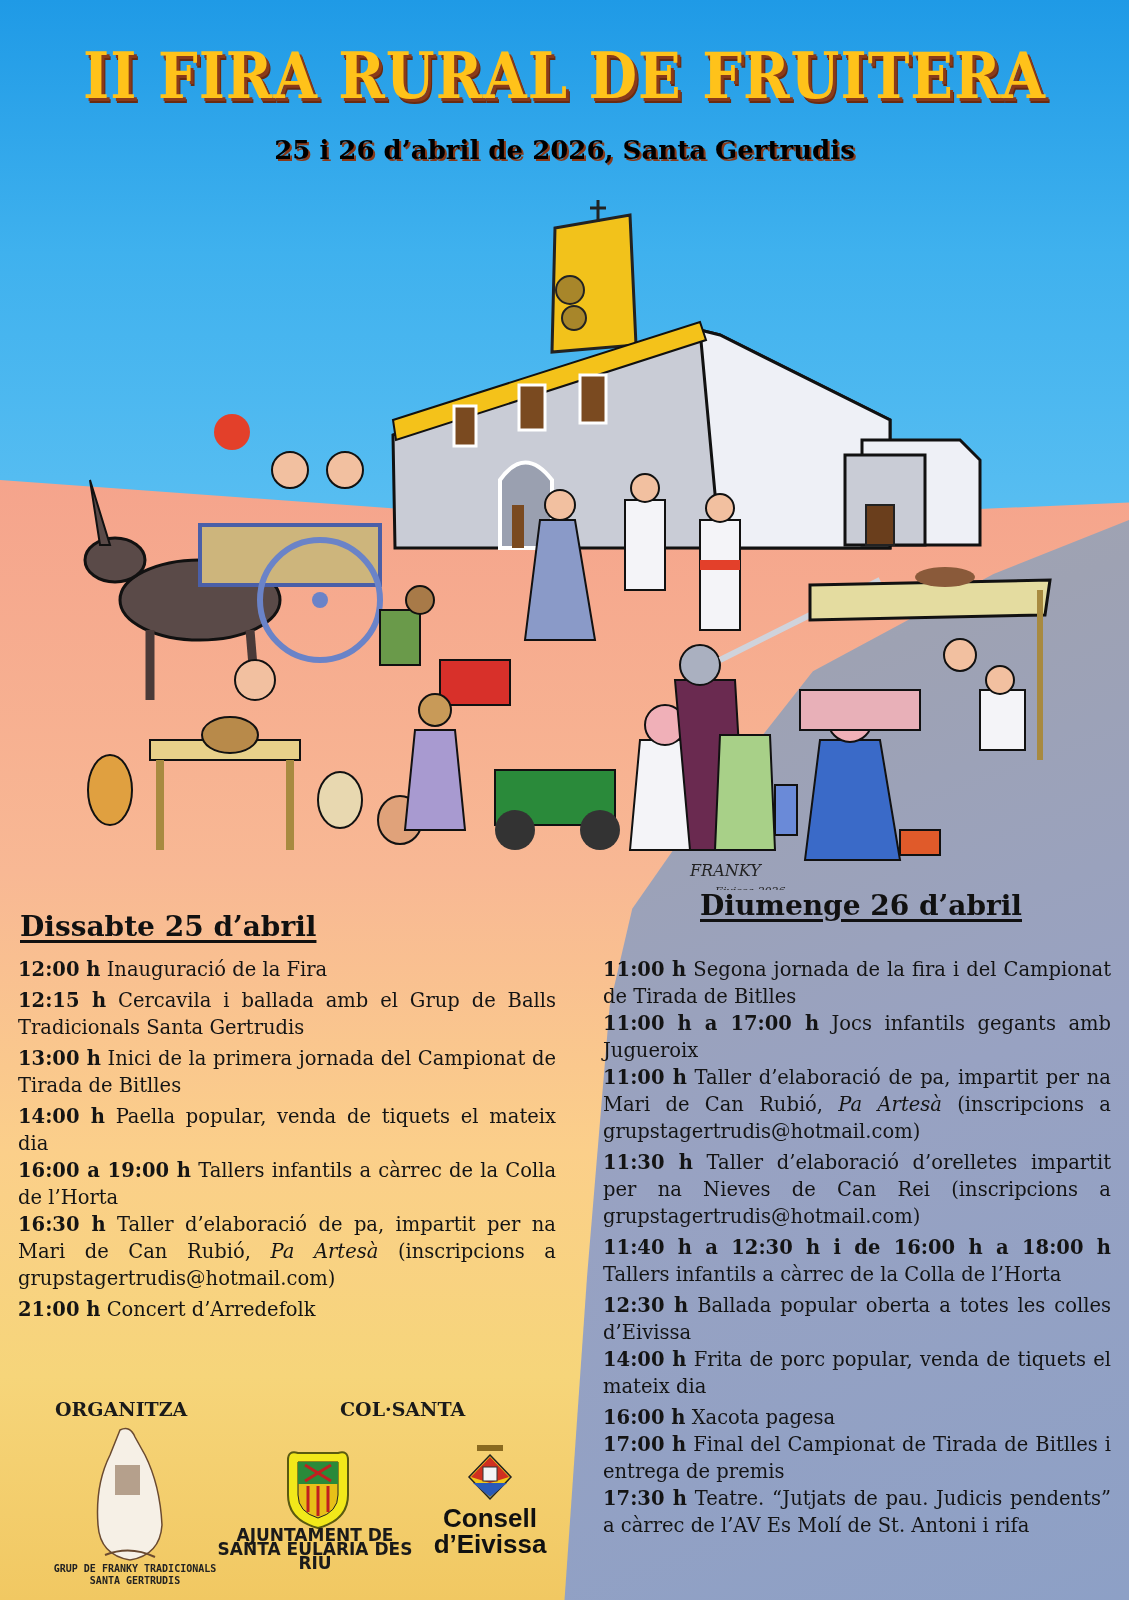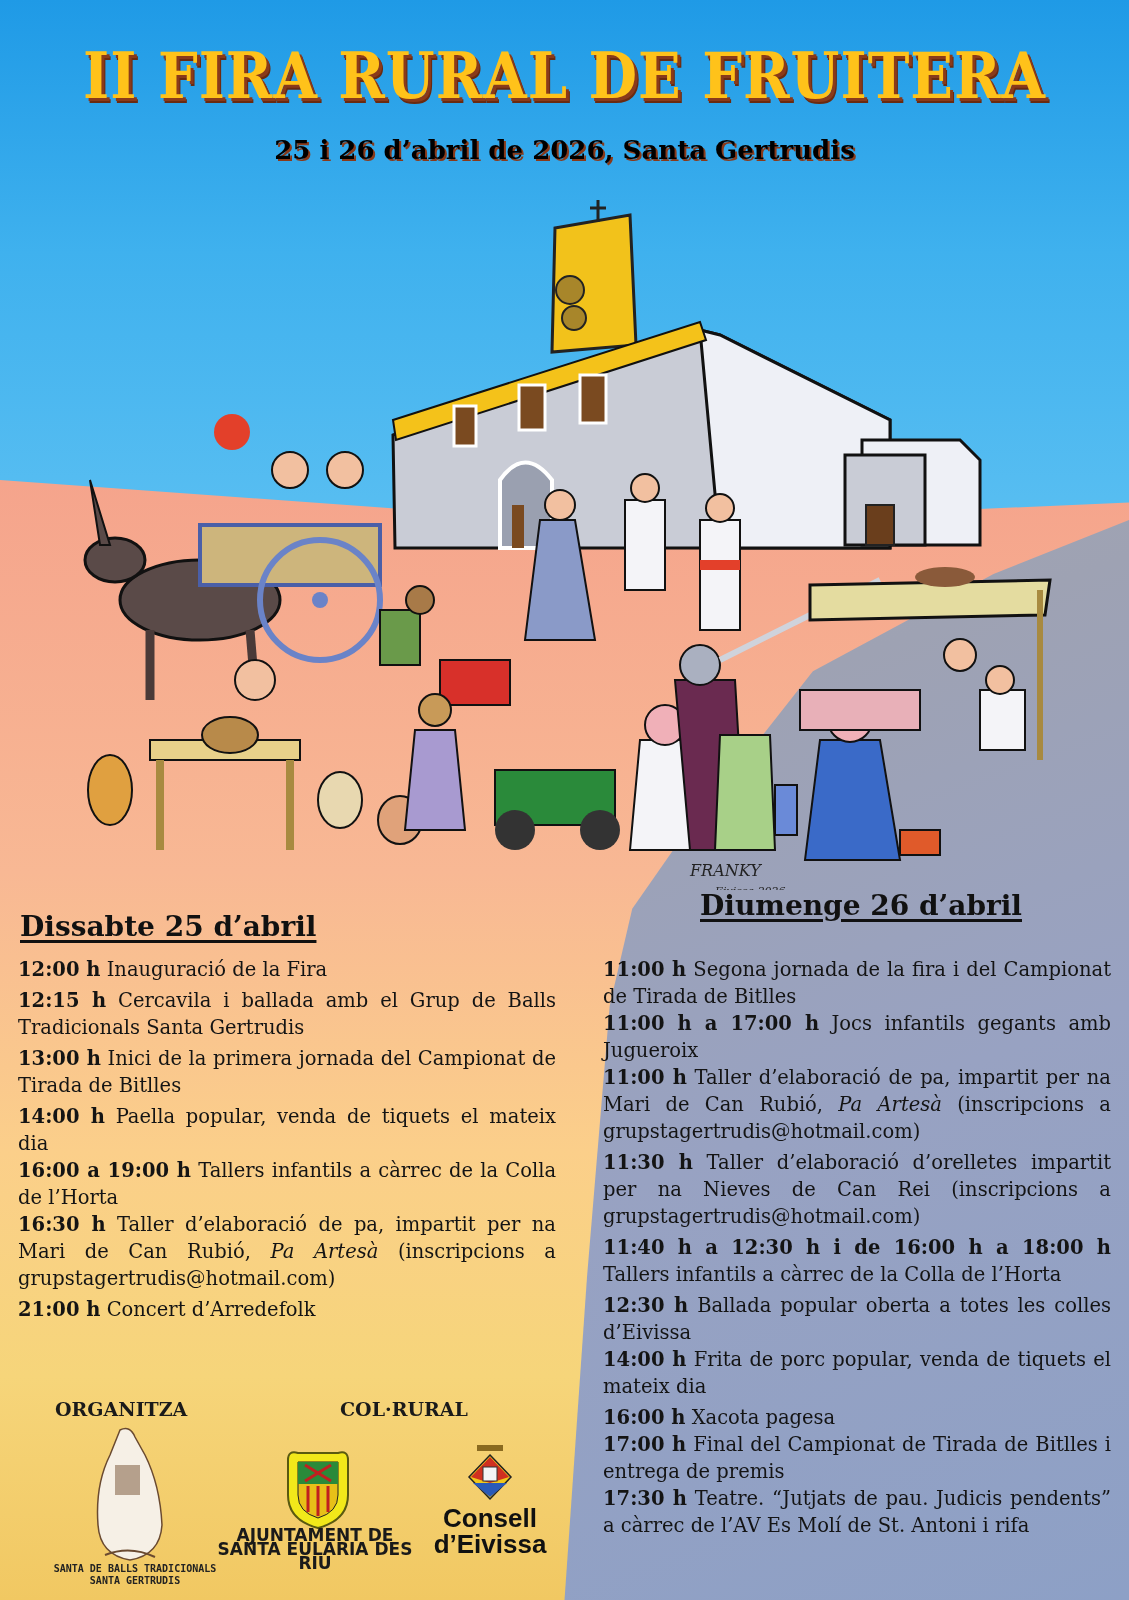--- a/index.html
+++ b/index.html
@@ -210,25 +210,25 @@
     <div class="ev tight"><b>17:30 h</b> <span>Teatre. “Jutjats de pau. Judicis pendents” a càrrec de l’AV Es Molí de St. Antoni i rifa</span></div>
   </div>
 
   <div class="spon-label" style="left:55px; top:1398px;text-align:center;">ORGANITZA</div>
   <svg style="position:absolute; left:90px; top:1425px;" width="80" height="140" viewBox="0 0 80 140">
     <path d="M30,5 Q40,0 45,12 L55,30 Q70,60 72,100 Q70,130 40,135 Q10,130 8,100 Q5,60 20,30 Z" fill="#f6f0e6" stroke="#6a4a30" stroke-width="1.5"></path>
     <rect x="25" y="40" width="25" height="30" fill="#8a6a50" opacity="0.6"></rect>
     <path d="M15,130 Q40,120 65,132" stroke="#6a4a30" stroke-width="2" fill="none"></path>
   </svg>
   <div class="org-caption" style="left:30px; top:1563px; width:210px;">
-    <div>SANTA DE BALLS TRADICIONALS</div>
+    <div>GRUP DE FRANKY TRADICIONALS</div>
     <div>SANTA GERTRUDIS</div>
   </div>
 
-  <div class="spon-label" style="left:340px; top:1398px;">COL·RURAL</div>
+  <div class="spon-label" style="left:340px; top:1398px;">COL·SANTA</div>
   <svg style="position:absolute; left:283px; top:1450px;" width="70" height="80" viewBox="0 0 70 80">
     <path d="M5,10 Q5,0 15,3 L55,3 Q65,0 65,10 L65,45 Q65,70 35,78 Q5,70 5,45 Z" fill="#f2e81a" stroke="#5a5a10" stroke-width="2"></path>
     <path d="M15,12 L55,12 L55,45 Q55,62 35,68 Q15,62 15,45 Z" fill="#e8c018" stroke="#222" stroke-width="1"></path>
     <rect x="15" y="12" width="40" height="22" fill="#2a8a3a"></rect>
     <line x1="22" y1="15" x2="48" y2="31" stroke="#c02020" stroke-width="3"></line>
     <line x1="48" y1="15" x2="22" y2="31" stroke="#c02020" stroke-width="3"></line>
     <line x1="25" y1="36" x2="25" y2="62" stroke="#c02020" stroke-width="3"></line>
     <line x1="35" y1="36" x2="35" y2="66" stroke="#c02020" stroke-width="3"></line>
     <line x1="45" y1="36" x2="45" y2="62" stroke="#c02020" stroke-width="3"></line>
   </svg>

